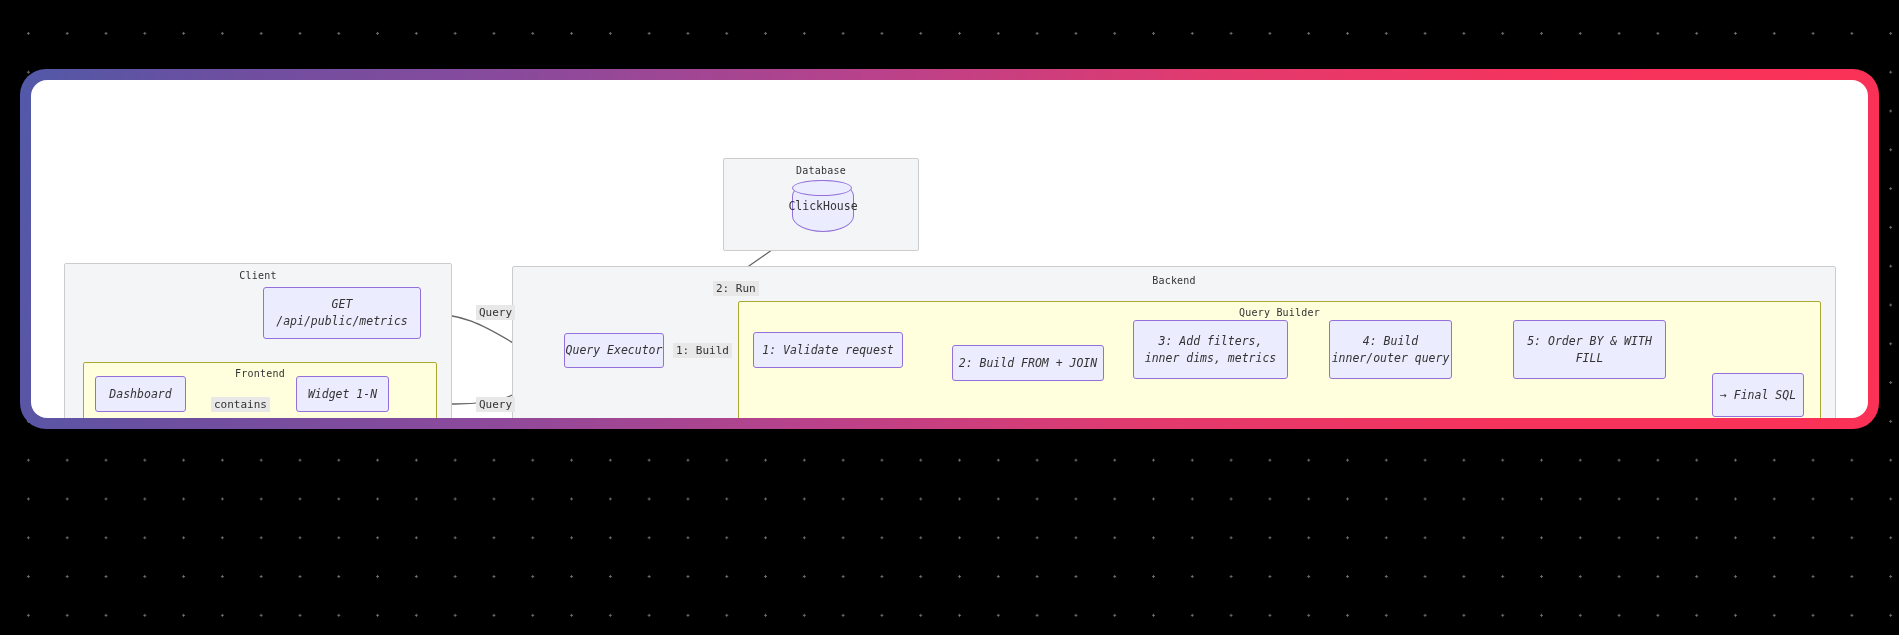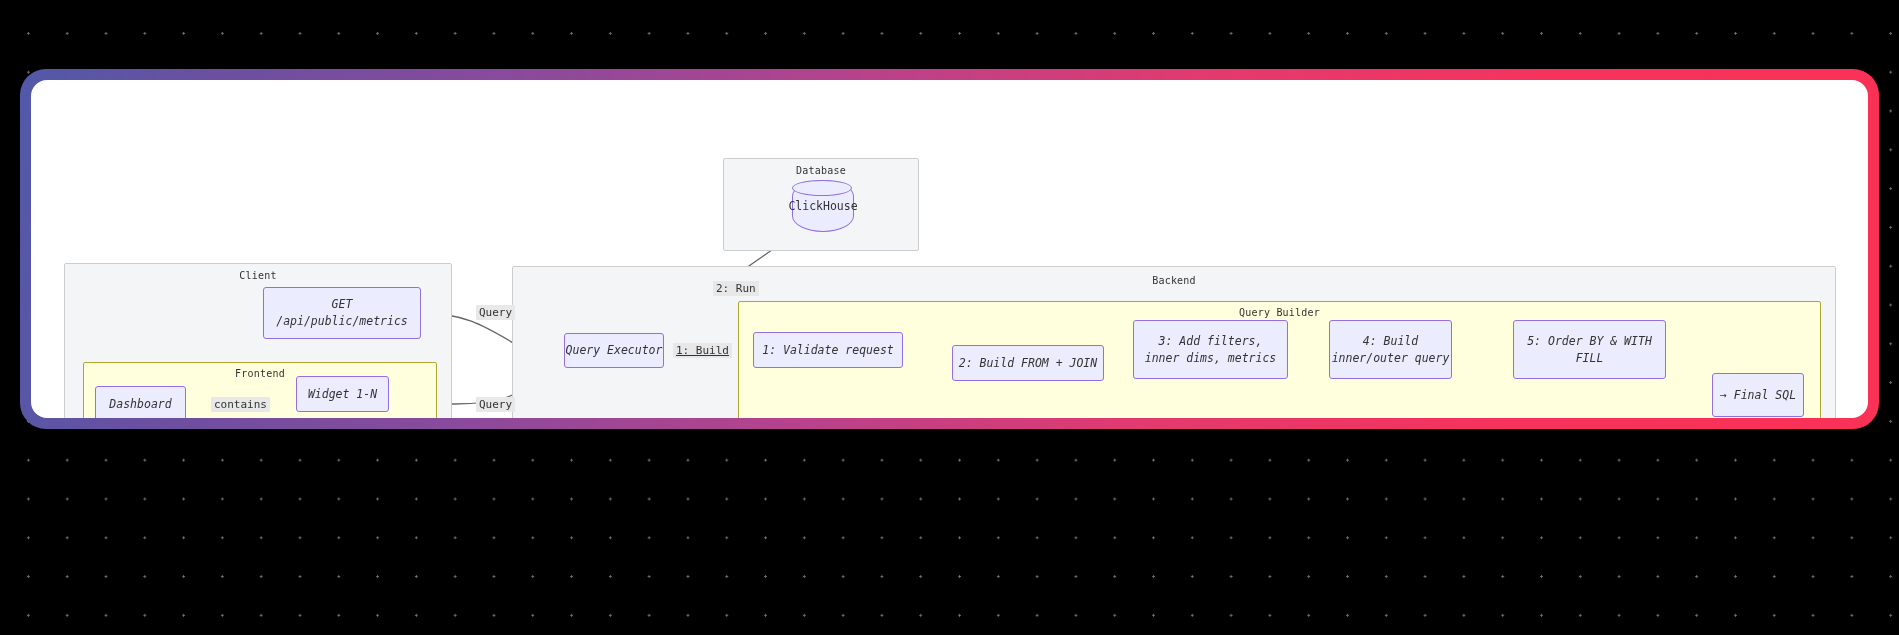--- a/index.html
+++ b/index.html
@@ -189,21 +189,21 @@
 
       <div class="node" style="left:263px; top:287px; width:158px; height:52px;">
         <span class="ln">GET</span>
         <span class="ln">/api/public/metrics</span>
       </div>
 
       <div class="cluster yellow" style="left:83px; top:362px; width:354px; height:82px;">
         <div class="cluster-label" style="top:5px;">Frontend</div>
       </div>
 
-      <div class="node" style="left:95px; top:386px; width:91px; height:36px;">
+      <div class="node" style="left:95px; top:376px; width:91px; height:36px;">
         <span class="ln">Dashboard</span>
       </div>
 
       <div class="node" style="left:296px; top:376px; width:93px; height:36px;">
         <span class="ln">Widget 1-N</span>
       </div>
 
       <div class="cluster" style="left:723px; top:158px; width:196px; height:93px;">
         <div class="cluster-label" style="top:6px;">Database</div>
       </div>
@@ -253,19 +253,19 @@
       </div>
 
       <div class="edge-label" style="left:198px; top:397px;">contains</div>
 
       <div class="edge-label" style="left:463px; top:305px;">Query</div>
 
       <div class="edge-label" style="left:463px; top:397px;">Query</div>
 
       <div class="edge-label" style="left:700px; top:281px;">2: Run</div>
 
-      <div class="edge-label" style="left:660px; top:343px;text-decoration:underline;">1: Build</div>
+      <div class="edge-label" style="left:660px; top:343px;">1: Build</div>
 
       <div class="edge-label" style="left:1196px; top:420px;">SQL</div>
 
     </div>
   </div>
 </div>
 
 </body></html>

